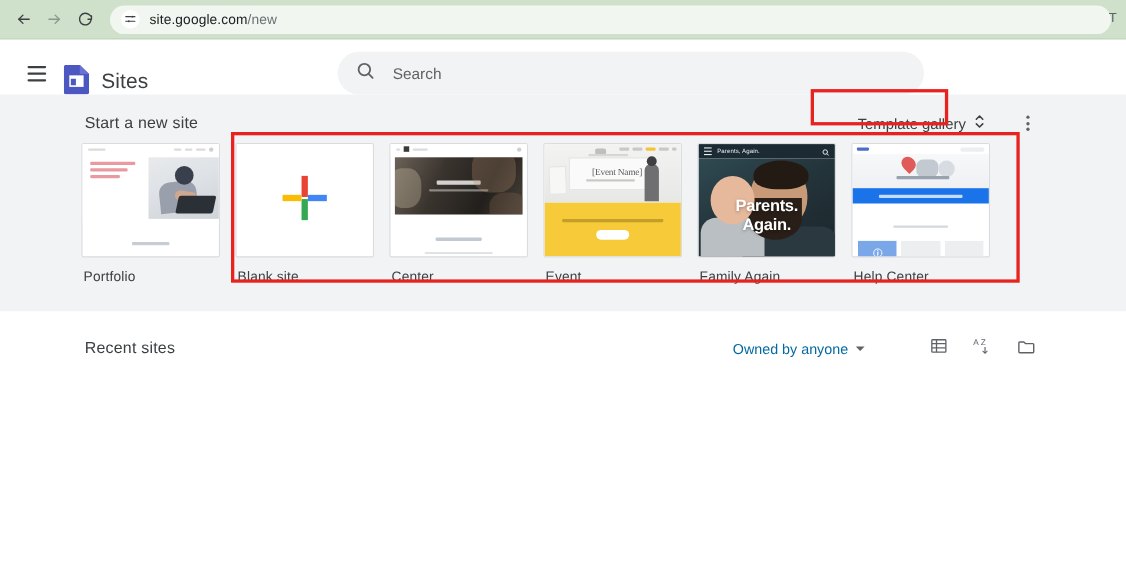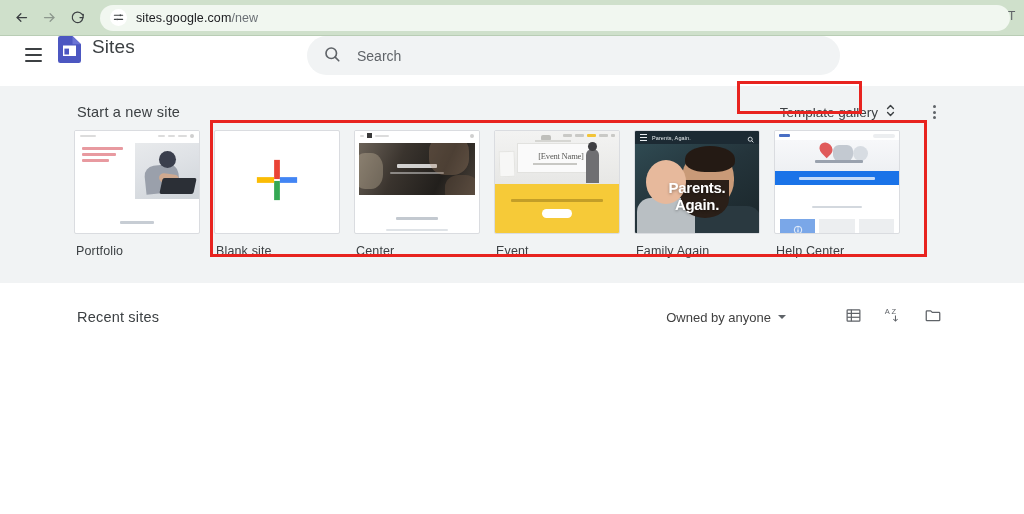--- a/index.html
+++ b/index.html
@@ -69,21 +69,21 @@
     width: 14px;
     overflow: hidden;
     white-space: nowrap;
   }
 
   
   .app-header {
     height: 50px;
     background: #fff;
     display: flex;
-    align-items: flex-start;
+    align-items: flex-end;
     padding: 0 14px;
     position: relative;
   }
   .hamburger {
     width: 38px; height: 38px;
     display: flex; flex-direction: column;
     align-items: center; justify-content: center;
     gap: 4px;
     border-radius: 50%;
     margin-right: 6px;
@@ -346,21 +346,21 @@
     margin: 0 auto;
     display: flex;
     align-items: center;
     justify-content: space-between;
     height: 36px;
   }
   .recent-title { font-size: 14.5px; color: #3c4043; letter-spacing:.2px; padding-left: 3px;}
   .recent-actions { display:flex; align-items:center; gap: 6px; }
   .owner-select {
     display:flex; align-items:center; gap: 7px;
-    font-size: 13px; color:#404040;
+    font-size: 13px; color:#0369a1;
     padding: 6px 8px; border-radius:4px; cursor:pointer;
     font-family:"Liberation Sans", sans-serif; border:none; background:transparent;
   }
   .caret { width:0; height:0; border-left:4px solid transparent; border-right:4px solid transparent;
            border-top:4.5px solid #5f6368; display:block; }
   .icon-btn {
     width: 34px; height: 34px;
     display:flex; align-items:center; justify-content:center;
     border-radius:50%; cursor:pointer; color:#5f6368;
   }
@@ -398,21 +398,21 @@
     <span class="site-settings-icon">
       <svg width="11" height="11" viewBox="0 0 24 24" fill="none" stroke="#3c4043" stroke-width="2.4" stroke-linecap="round">
           <line x1="3" y1="7" x2="14" y2="7"></line>
           <line x1="18" y1="7" x2="21" y2="7"></line>
           <circle cx="16" cy="7" r="2" fill="#3c4043" stroke="none"></circle>
           <line x1="3" y1="16" x2="7" y2="16"></line>
           <line x1="11" y1="16" x2="21" y2="16"></line>
           <circle cx="9" cy="16" r="2" fill="#3c4043" stroke="none"></circle>
         </svg>
     </span>
-    <span class="omnibox-url"><span>sites.google.com</span><span class="path">/new</span></span>
+    <span class="omnibox-url"><span>site.google.com</span><span class="path">/new</span></span>
   </div>
   <div class="toolbar-end">T</div>
 </div>
 
 <div class="app-header">
   <div class="hamburger">
     <span></span>
     <span></span>
     <span></span>
   </div>

